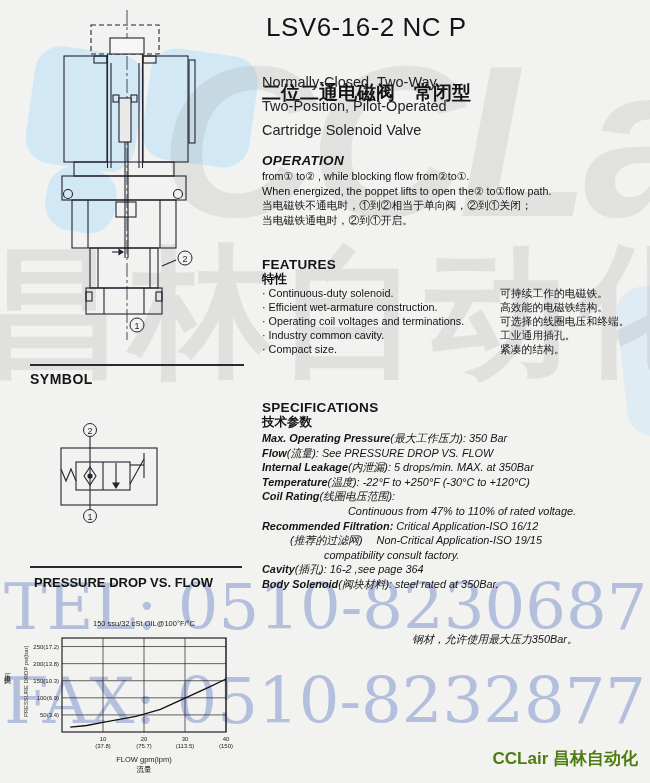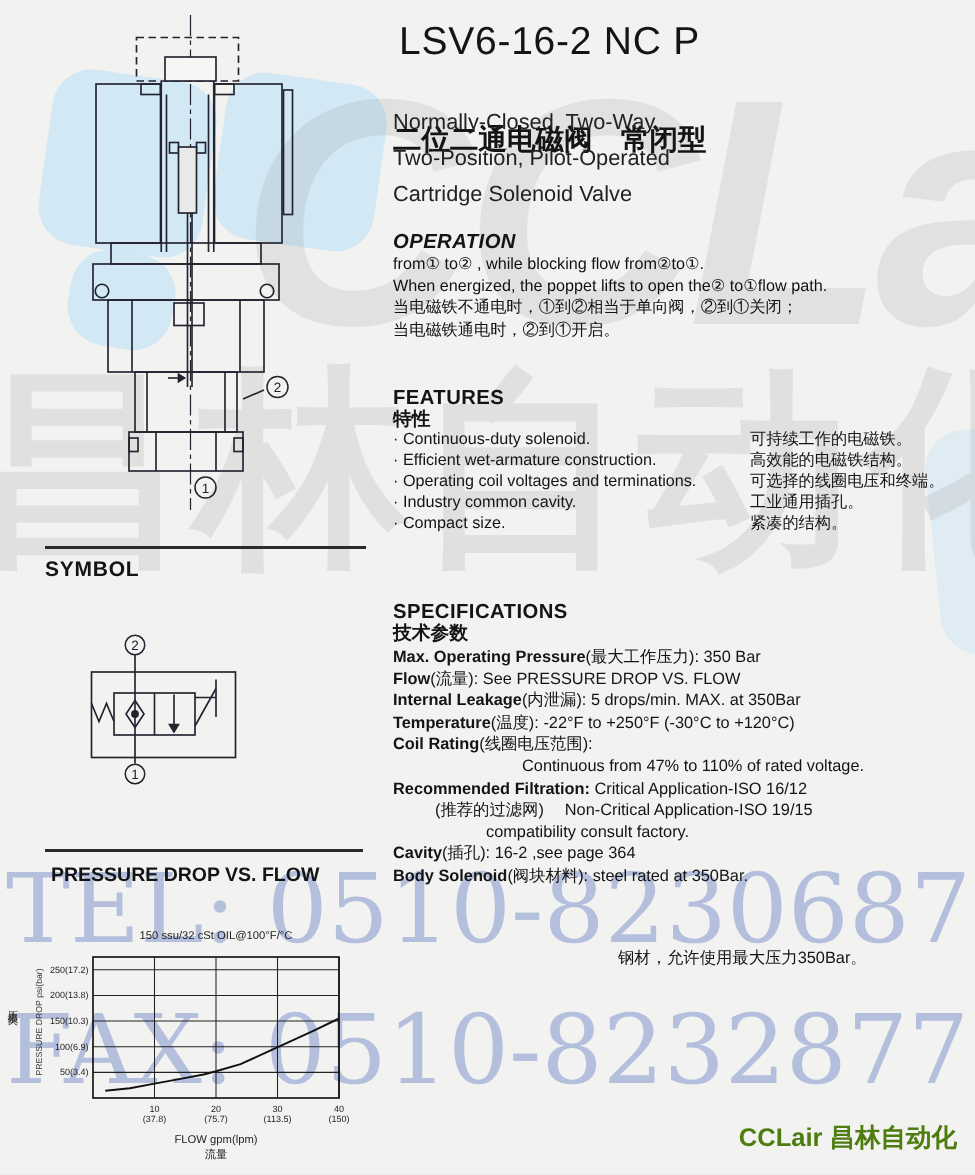--- a/index.html
+++ b/index.html
@@ -28,21 +28,21 @@
   .title-cn    { left:262px; top:40px; font-size:19px; font-weight:bold;margin-top:40px; }
   .desc        { left:262px; top:70px; font-size:14.5px; line-height:24px; color:#222; }
   .h-section   { font-size:13.5px; font-weight:bold; letter-spacing:.3px; }
   .h-cn        { font-size:12.5px; font-weight:bold; }
   .bodytext    { font-size:10.8px; line-height:14.6px; color:#111; }
   .op-block    { left:262px; top:169px; width:388px; }
   .feat-block  { left:262px; top:286px; width:388px; }
   .feat-row    { display:flex; font-size:10.8px; line-height:14px; }
   .feat-en     { flex:1 1 auto; }
   .feat-zh     { flex:0 0 150px; }
-  .spec-block  { left:262px; top:431px; width:388px; font-size:10.9px; line-height:14.6px; }
+  .spec-block  { left:262px; top:431px; width:388px; font-size:10.9px; line-height:14.6px;font-style:italic; }
   .spec-b      { font-weight:bold; }
   .ind1 { padding-left:86px; } .ind2 { padding-left:28px; }
   .ind3 { padding-left:62px; } .ind4 { padding-left:150px;margin-top:40px; }
   .rule { background:#2b2b2b; height:2px; }
   .symbol-label { left:30px; top:371px; font-size:14px; font-weight:700; letter-spacing:.5px; }
   .chart-head   { left:34px; top:575px; font-size:13px; font-weight:bold; }
   .footer-brand { right:12px; top:747px; font-size:17px; font-weight:bold; color:#4d7c0f; }
   .ylab-cn { left:2px; top:668px; writing-mode:vertical-rl; font-size:7px; color:#333; letter-spacing:1px; }
   svg text { font-family:"Liberation Sans", sans-serif; }
 </style>

